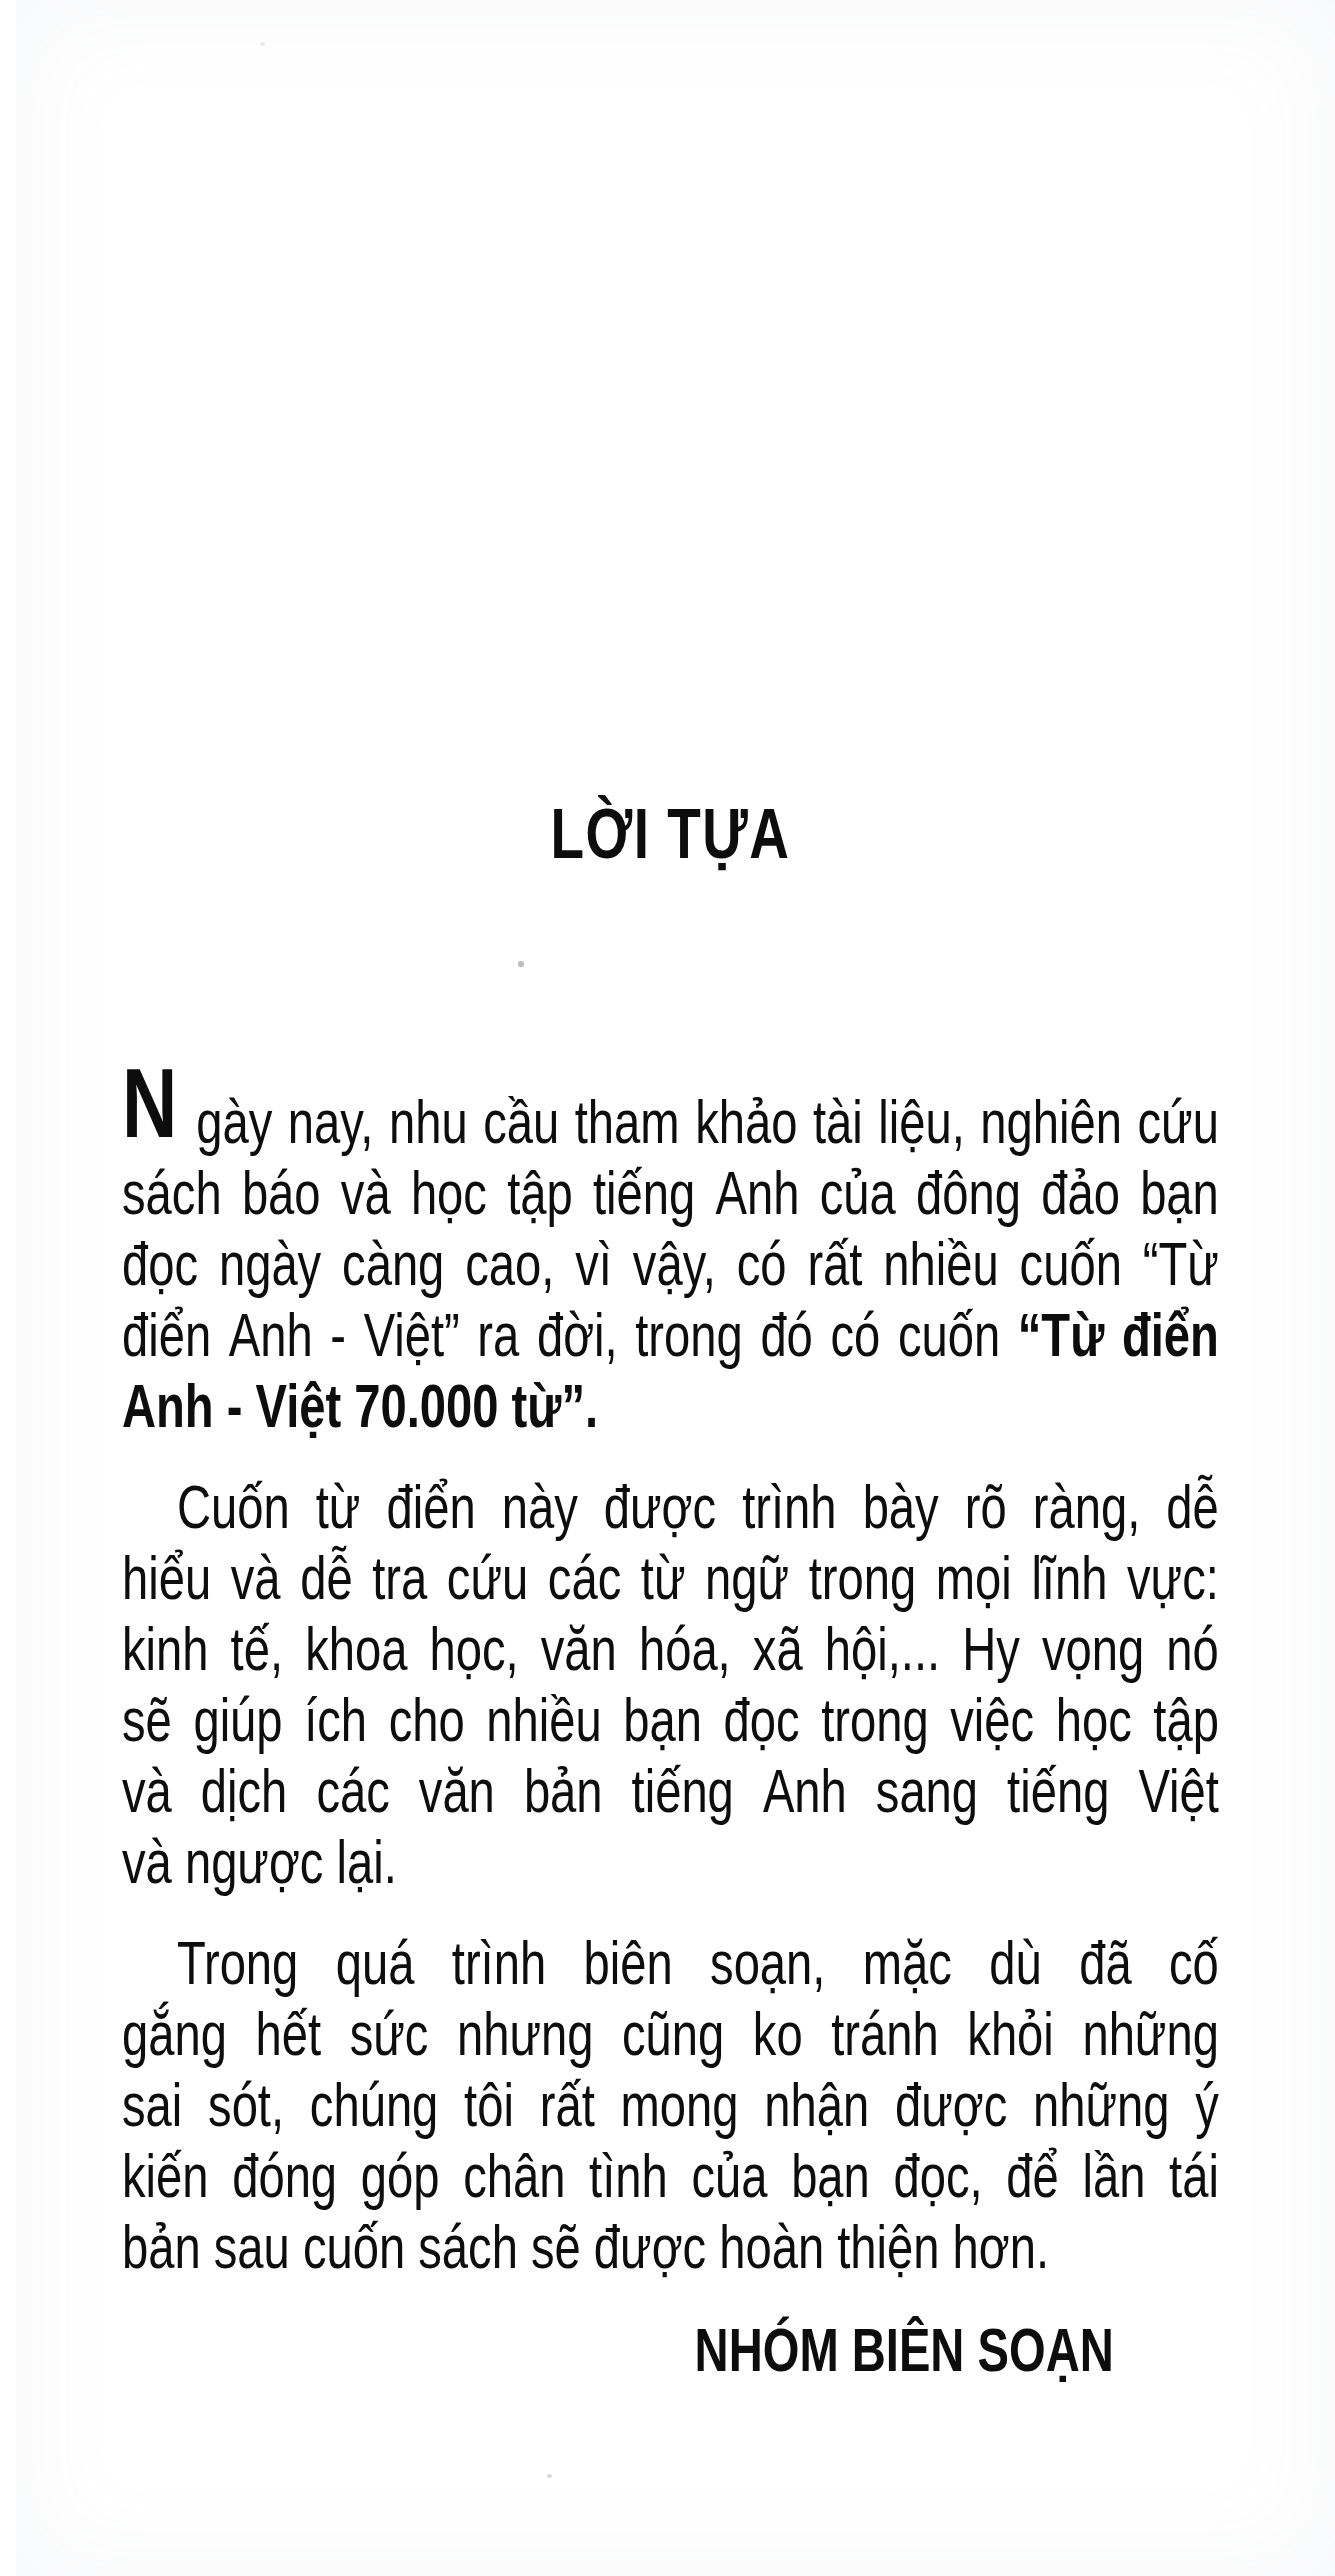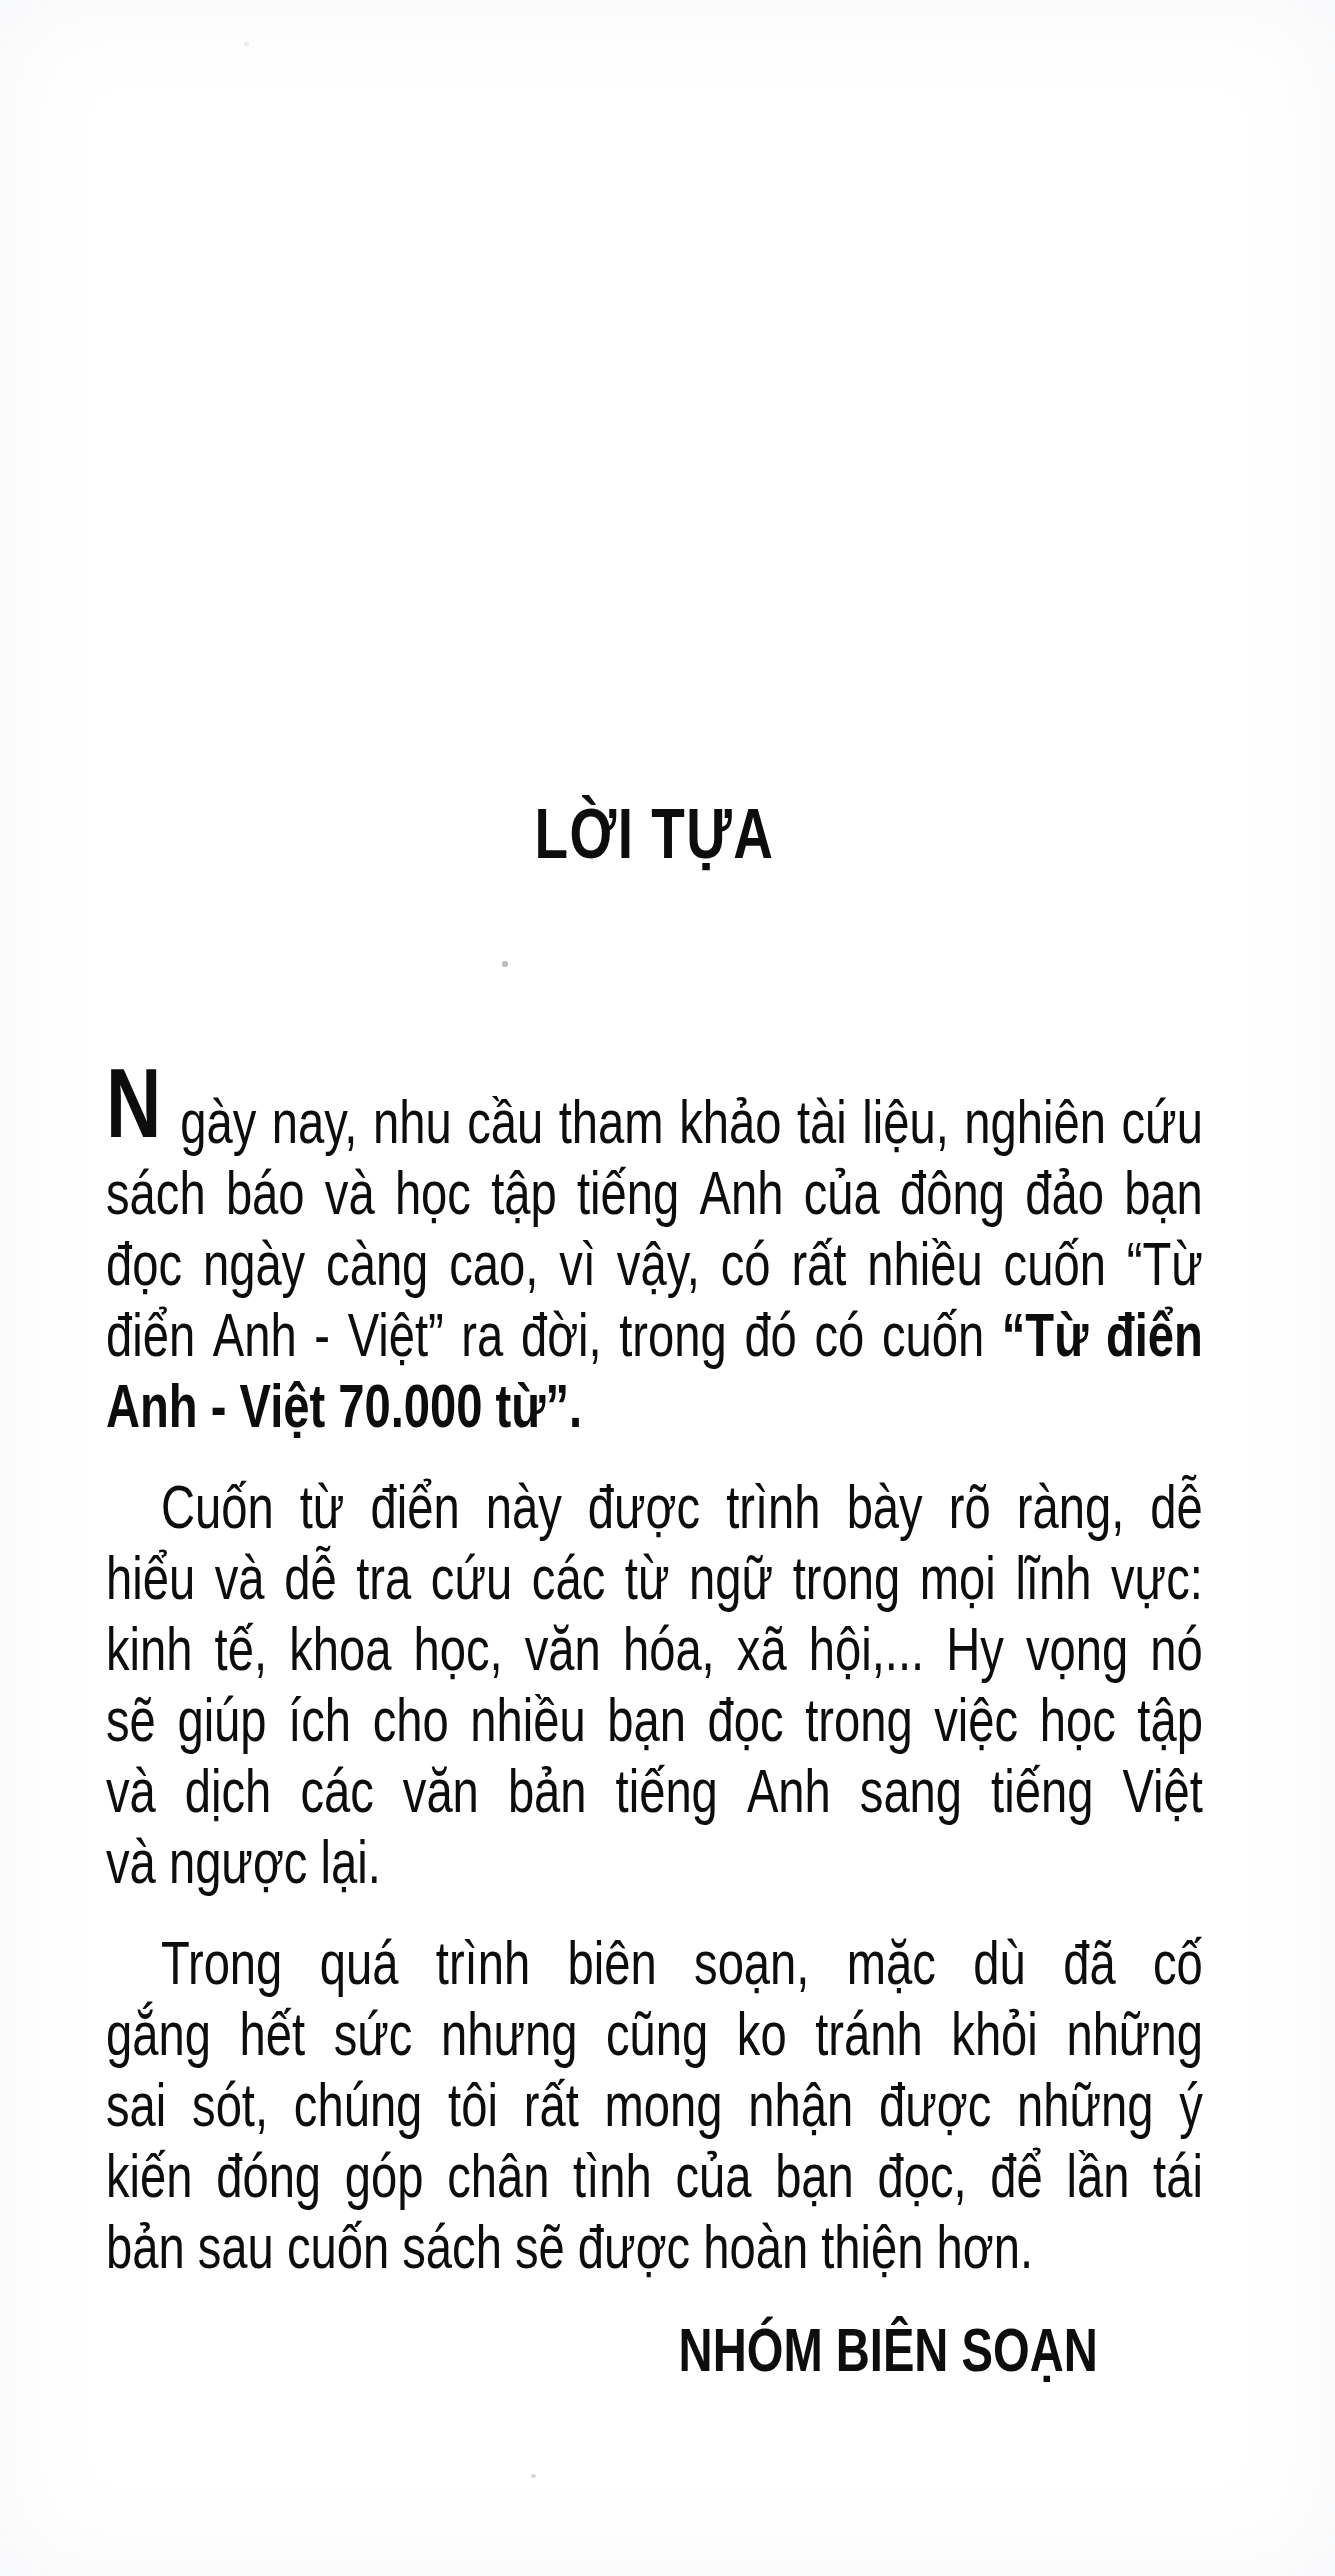--- a/index.html
+++ b/index.html
@@ -4,20 +4,21 @@
 <style>
   html,body{margin:0;padding:0;}
   body{
     width:1335px;height:2576px;position:relative;overflow:hidden;
     background:#ffffff;color:#0d0d0d;
     font-family:"Liberation Sans",sans-serif;
   }
   .page{
     position:absolute;inset:0;background:#ffffff;
     box-shadow:inset 0 0 104px rgba(140,155,175,0.08);
+    margin-left:16px;
   }
   
   .content{
     position:absolute;left:106px;top:794px;width:1419px;
     transform:scaleX(0.773);transform-origin:0 0;
   }
   .title{
     font-size:71px;font-weight:bold;line-height:79px;
     text-align:center;letter-spacing:1.9px;margin:0 0 214px 0;
   }

